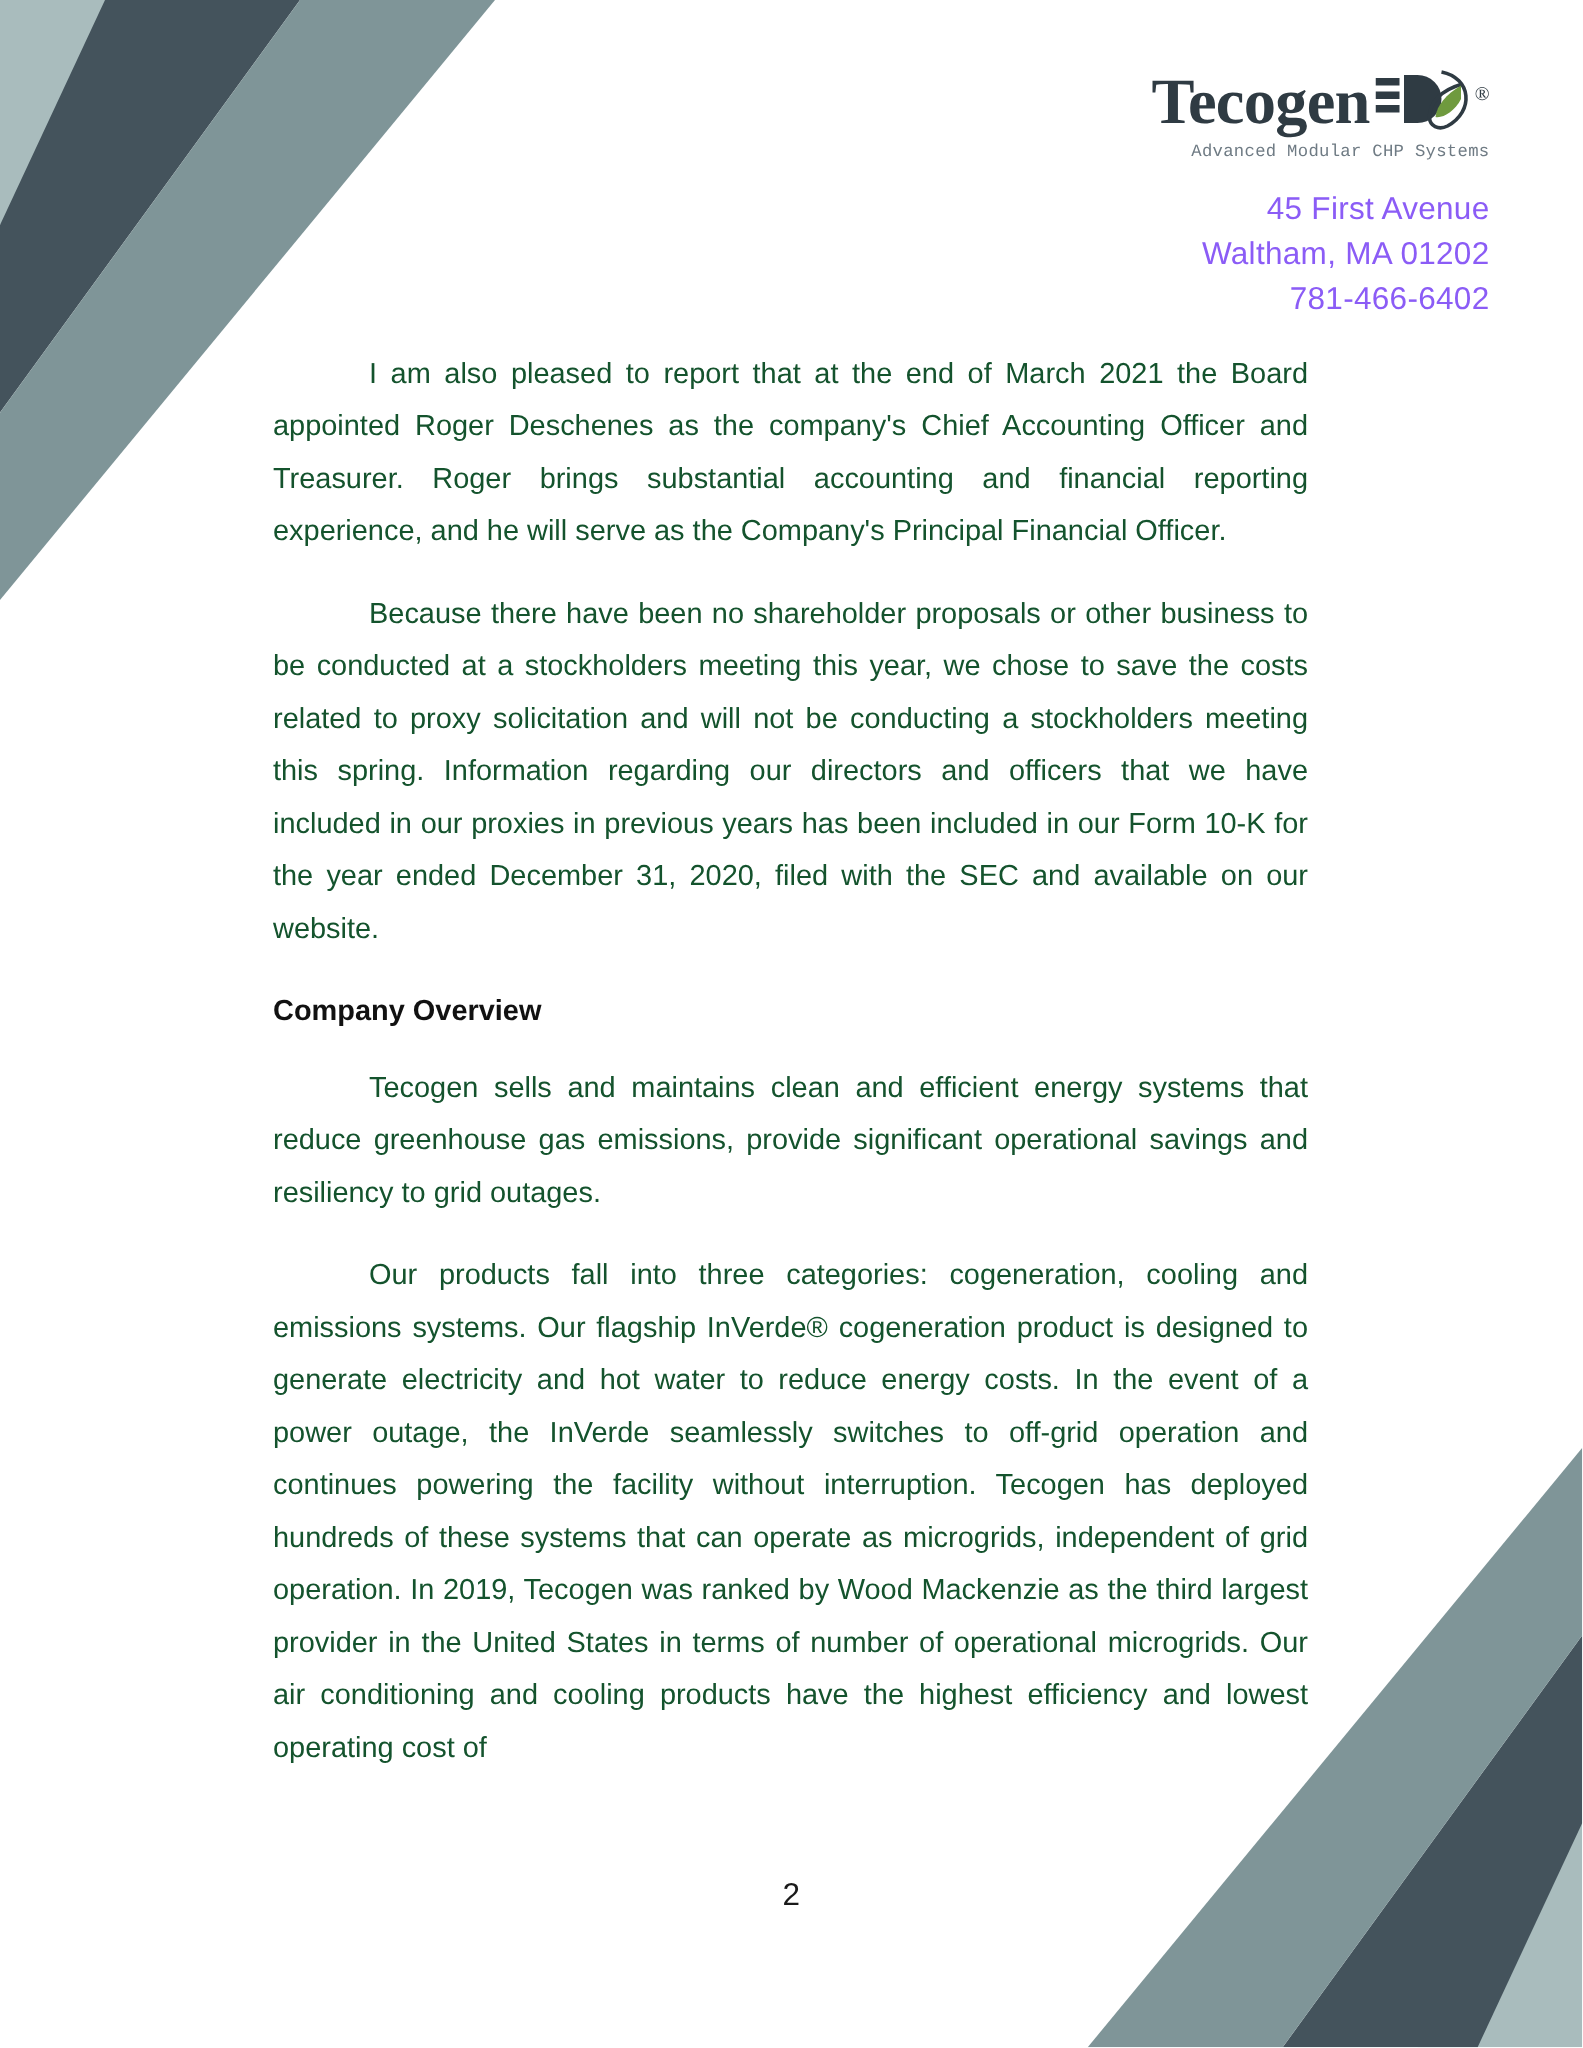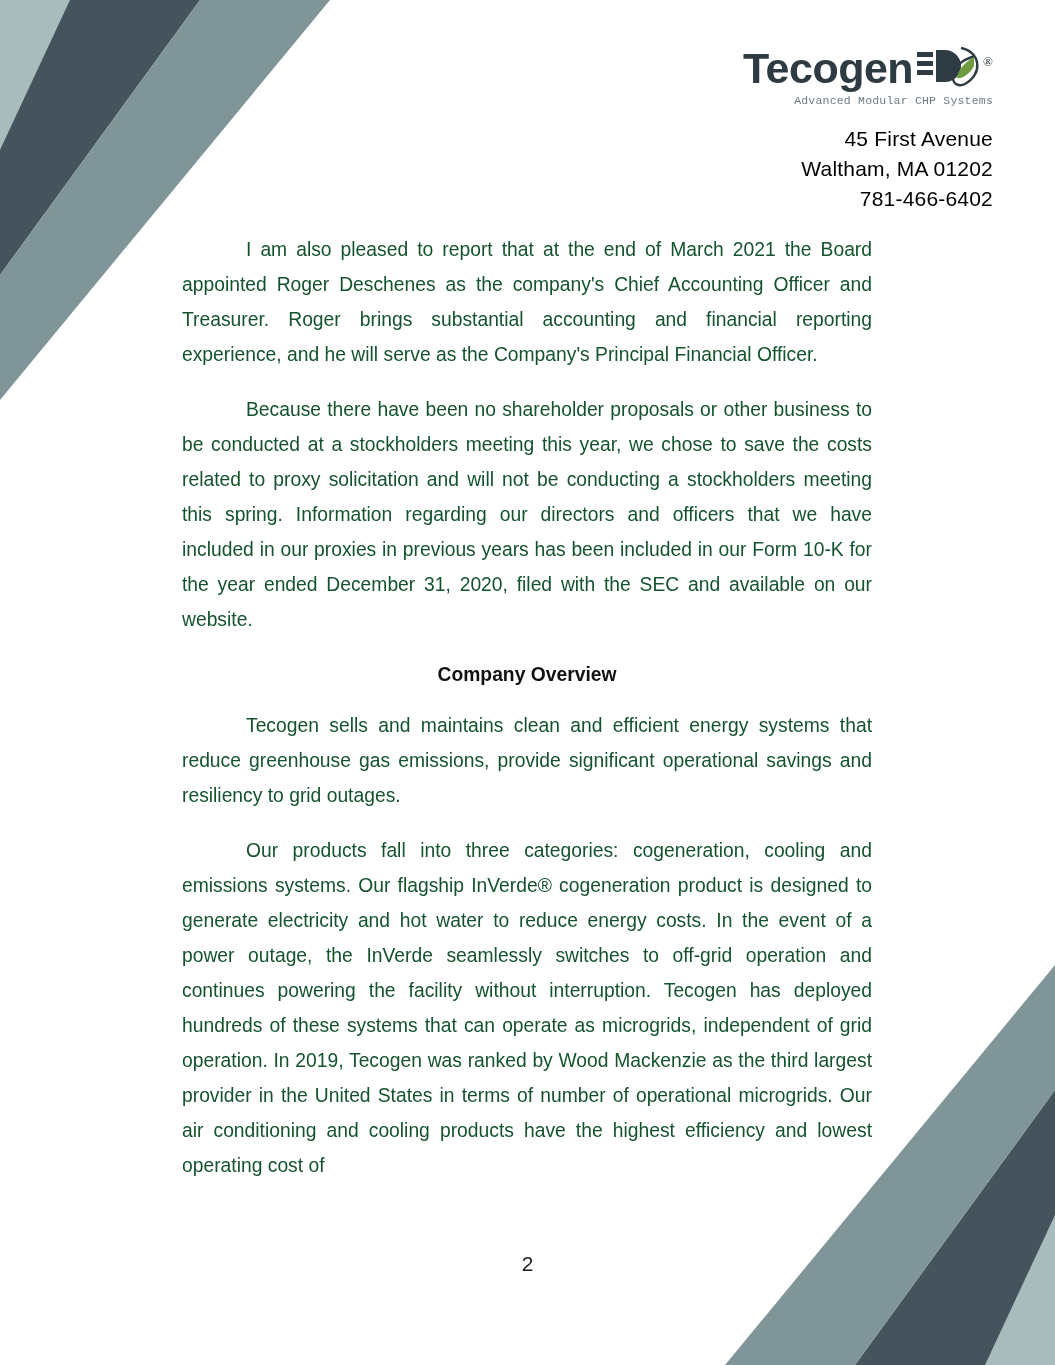--- a/index.html
+++ b/index.html
@@ -35,21 +35,21 @@
     right: 62px;
     width: 420px;
     text-align: right;
   }
   .logo-block {
     display: inline-block;
     text-align: right;
     position: relative;
   }
   .logo-word {
-    font-family: Liberation Sans, sans-serif;
+    font-family: Liberation Serif, serif;
     font-size: 43px;
     font-weight: bold;
     letter-spacing: -0.5px;
     color: #2f3b43;
     line-height: 1;
     display: inline-block;
     vertical-align: middle;
   }
   .logo-marks {
     display: inline-block;
@@ -66,21 +66,21 @@
     font-size: 11.5px;
     color: #6f7b84;
     letter-spacing: 0.2px;
     margin-top: 2px;
     font-family: Liberation Mono, monospace;
   }
   .address {
     margin-top: 16px;
     font-size: 21px;
     line-height: 1.42;
-    color: #000000;
+    color: #8b5cf6;
     letter-spacing: 0.2px;
   }
 
   
   .content {
     position: absolute;
     left: 182px;
     top: 232px;
     width: 690px;
   }
@@ -91,21 +91,20 @@
     color: #14532d;
     text-align: justify;
     text-indent: 64px;
   }
   h2.heading {
     margin: 0 0 16px 0;
     font-size: 19.3px;
     line-height: 35px;
     font-weight: bold;
     color: #111111;
-    text-align: center;
   }
   .page-number {
     position: absolute;
     left: 0;
     right: 0;
     top: 1252px;
     text-align: center;
     font-size: 21px;
     color: #1a1a1a;
   }

